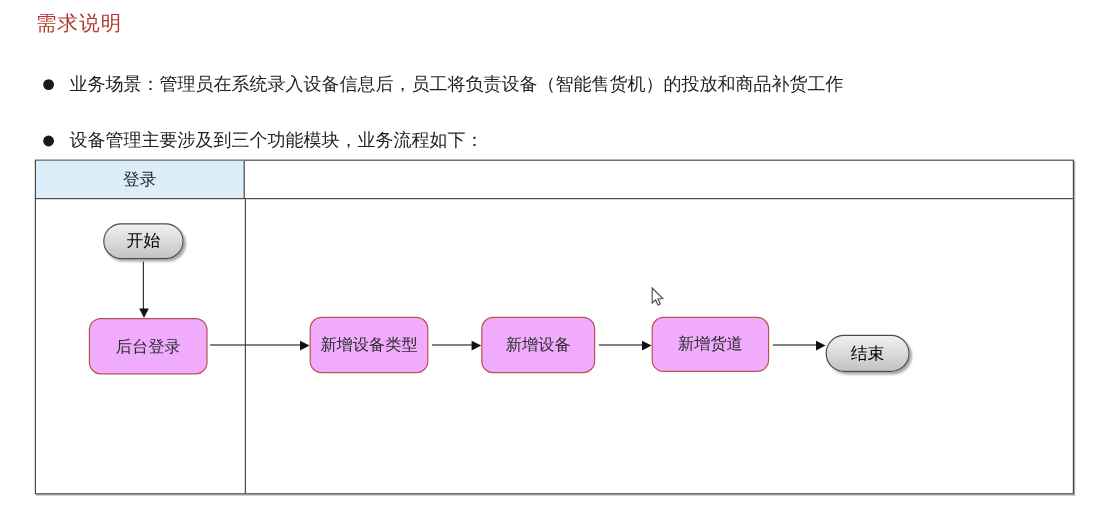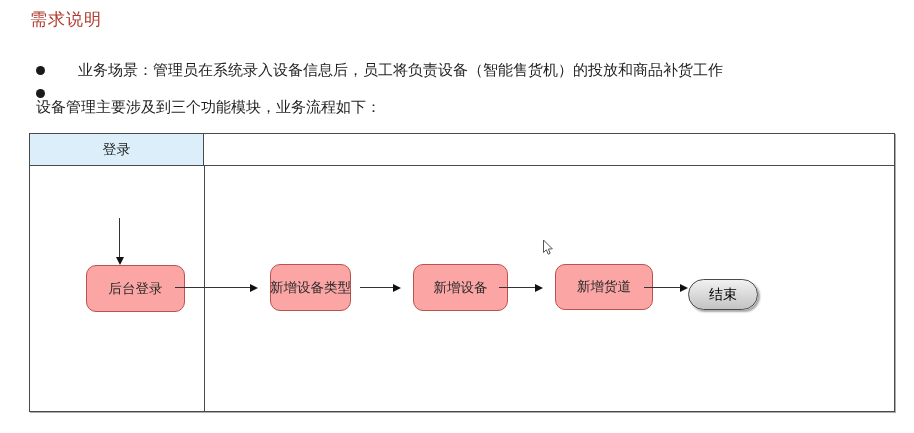--- a/index.html
+++ b/index.html
@@ -14,22 +14,22 @@
   
   .page-title {
     position: absolute;
     left: 30px; top: 8px;
     font-size: 17px;
     font-weight: normal;
     color: #b0382c;
     letter-spacing: 1px;
   }
   .bullet-row { position: absolute; left: 36px; display: flex; align-items: flex-start; }
-  .bullet-row-1 { top: 61px; gap: 20px; }
-  .bullet-row-2 { top: 84px; flex-direction: column; }
+  .bullet-row-1 { top: 61px; }
+  .bullet-row-2 { top: 108px; }
   .bullet-dot {
     width: 9px; height: 9px;
     border-radius: 50%;
     background: #1a1a1a;
     margin: 5px 13px 0 0;
     flex: 0 0 auto;
   }
   .bullet-text {
     font-size: 15px;
     color: #1f1f1f;
@@ -76,29 +76,28 @@
   }
   .terminator {
     background: linear-gradient(#f1f1f1, #c3c3c3);
     border: 1px solid #4a4a4a;
     border-radius: 16px;
     box-shadow: 2px 2px 2px rgba(0,0,0,0.35);
     color: #000000;
     font-size: 14px;
   }
   .process {
-    background: #fca5a5;
+    background: #f0abfc;
     border: 1.5px solid #b85450;
     border-radius: 10px;
     color: #2b2b2b;
-    margin-left: 12px;
   }
   .node-start   { left: 56px;  top: 52px;  width: 67px; height: 30px; }
   .node-login   { left: 44px;  top: 131px; width: 99px; height: 47px; }
-  .node-devtype { left: 228px; top: 130px; width: 81px; height: 47px; }
+  .node-devtype { left: 228px; top: 130px; width: 99px; height: 47px; }
   .node-device  { left: 371px; top: 130px; width: 95px; height: 47px; }
   .node-cargo   { left: 513px; top: 130px; width: 98px; height: 46px; }
   .node-end     { left: 658px; top: 145px; width: 70px; height: 31px; }
 
   
   .arrow-h {
     position: absolute;
     height: 0;
     border-top: 1px solid #333333;
   }
@@ -155,20 +154,23 @@
   <div class="chart">
 
     <div class="lane-header-row">
       <div class="lane-header lane-header-1">
         <span>登录</span>
       </div>
     </div>
 
     <div class="lane-divider"></div>
 
+    <div class="node terminator node-start">
+      <span>开始</span>
+    </div>
     <div class="node process node-login">
       <span>后台登录</span>
     </div>
     <div class="node process node-devtype">
       <span>新增设备类型</span>
     </div>
     <div class="node process node-cargo">
       <span>新增货道</span>
     </div>
     <div class="node process node-device">

